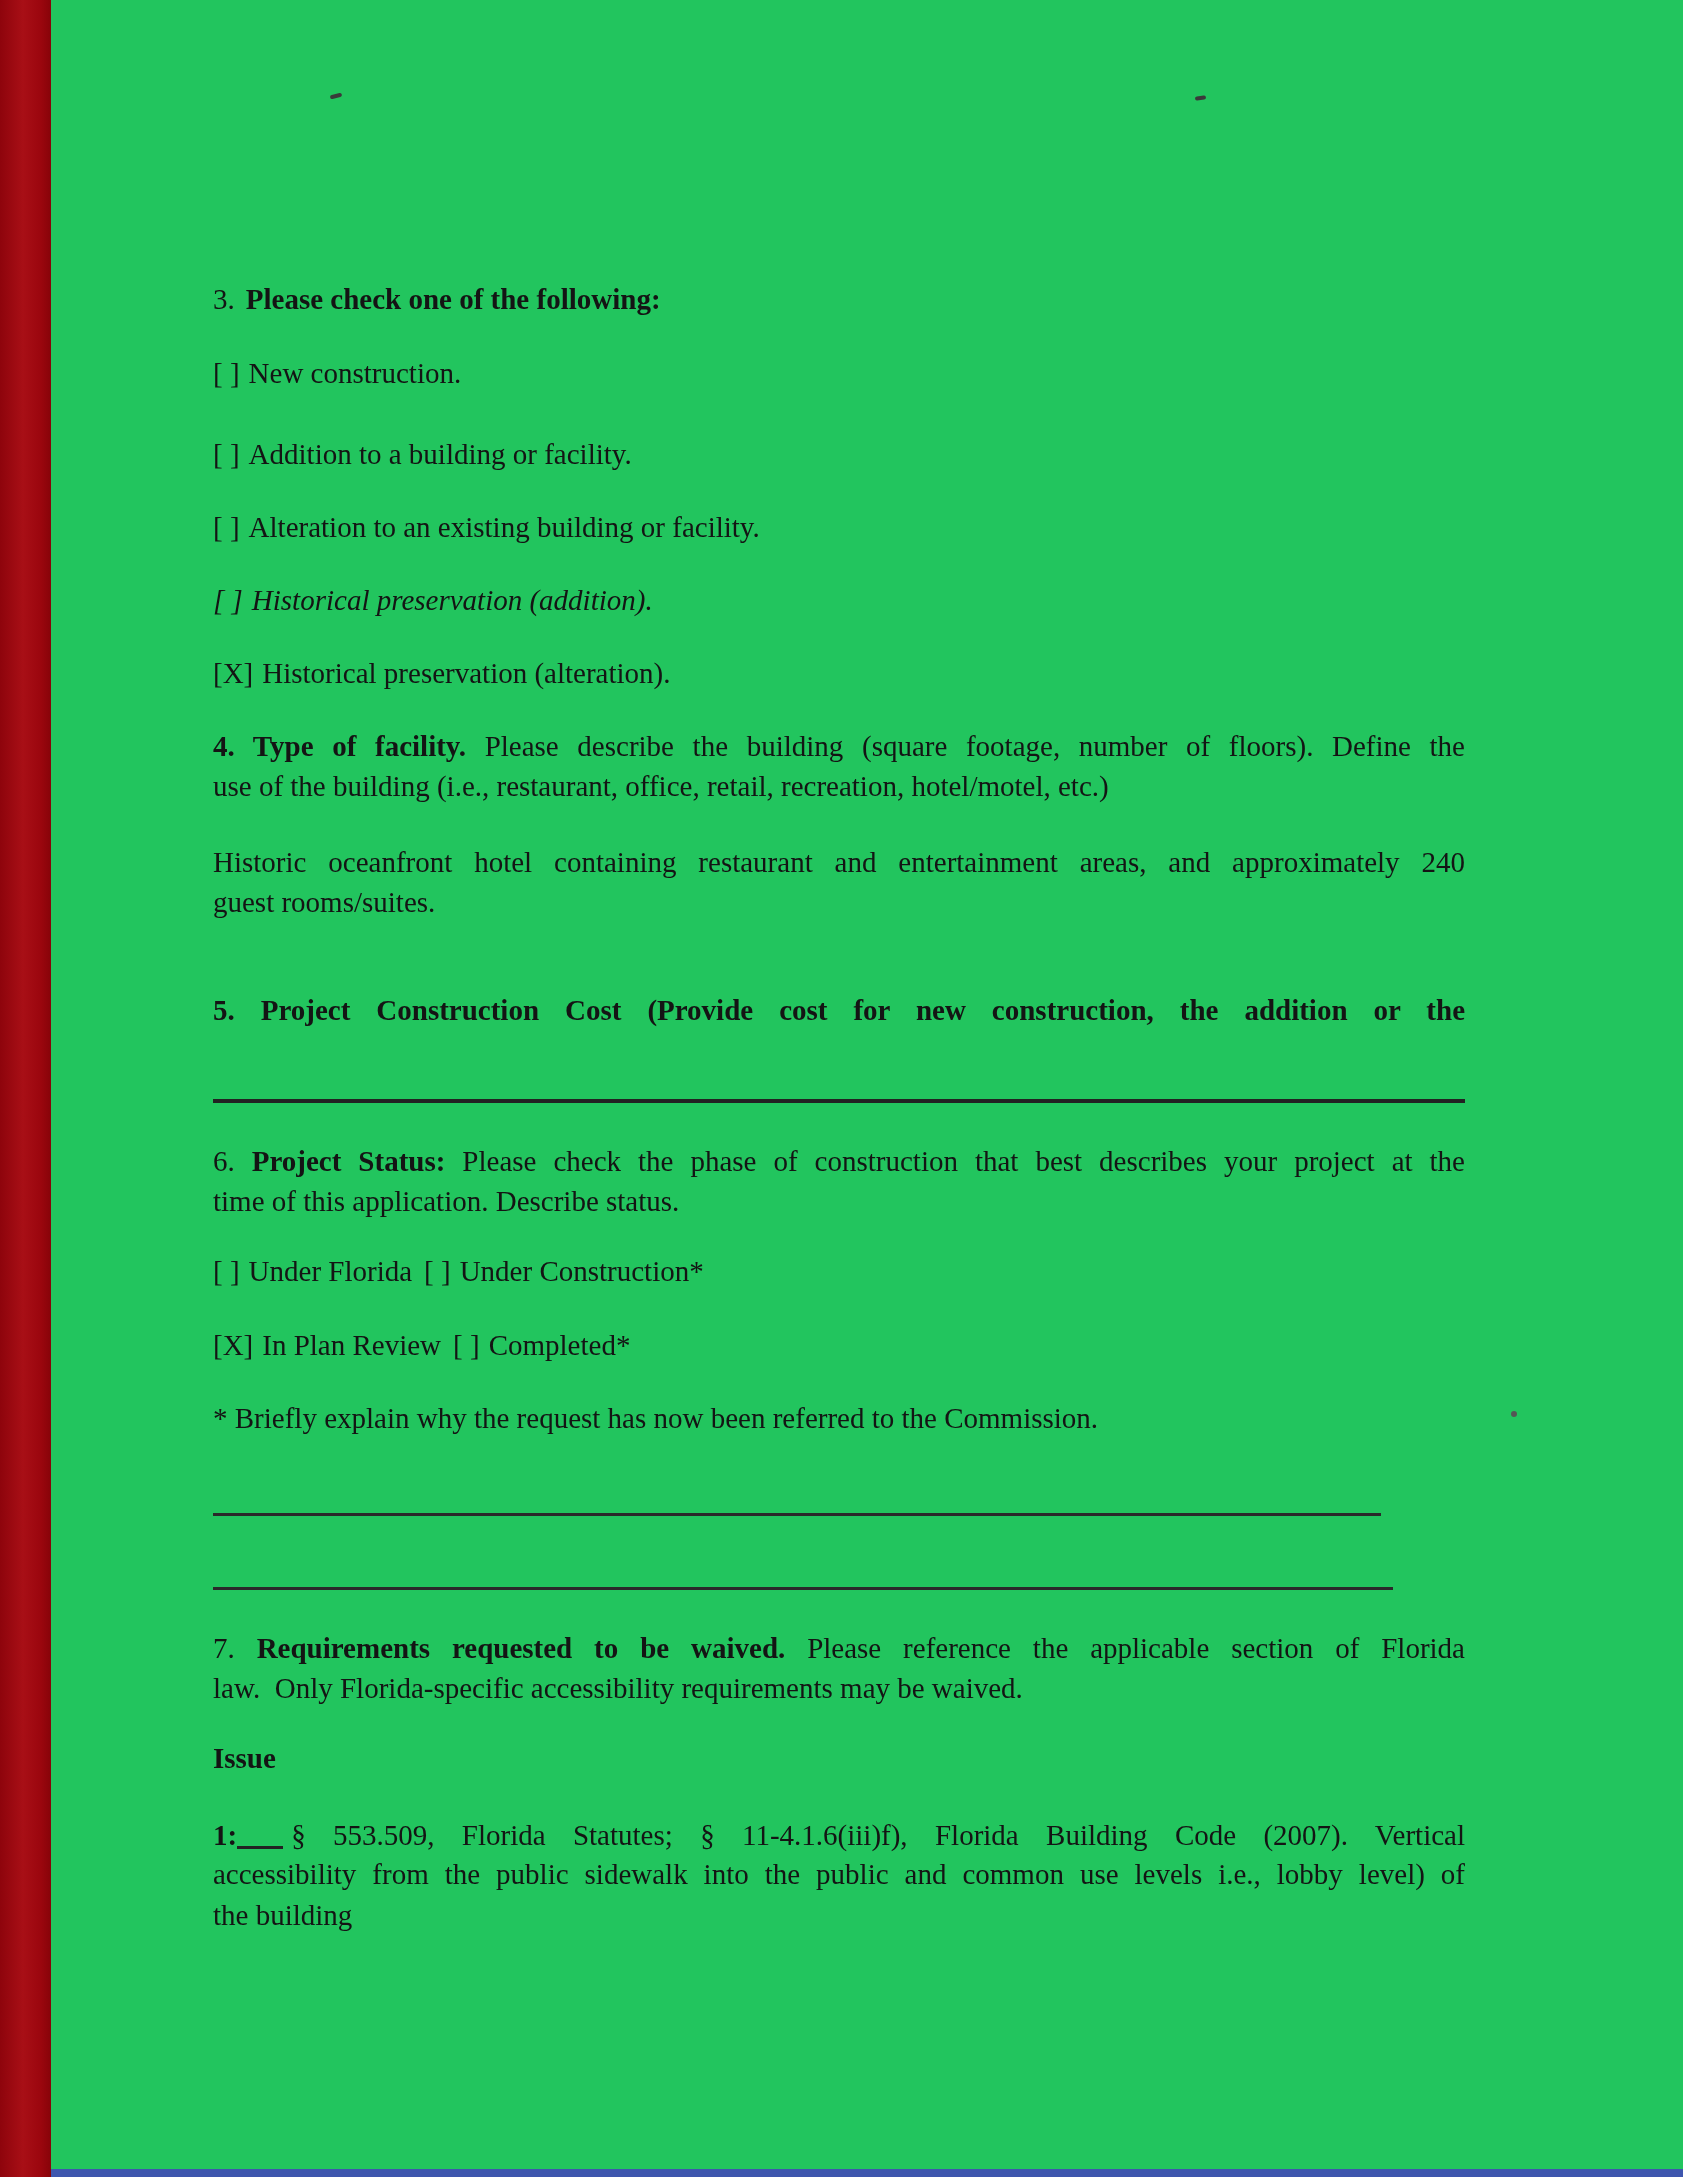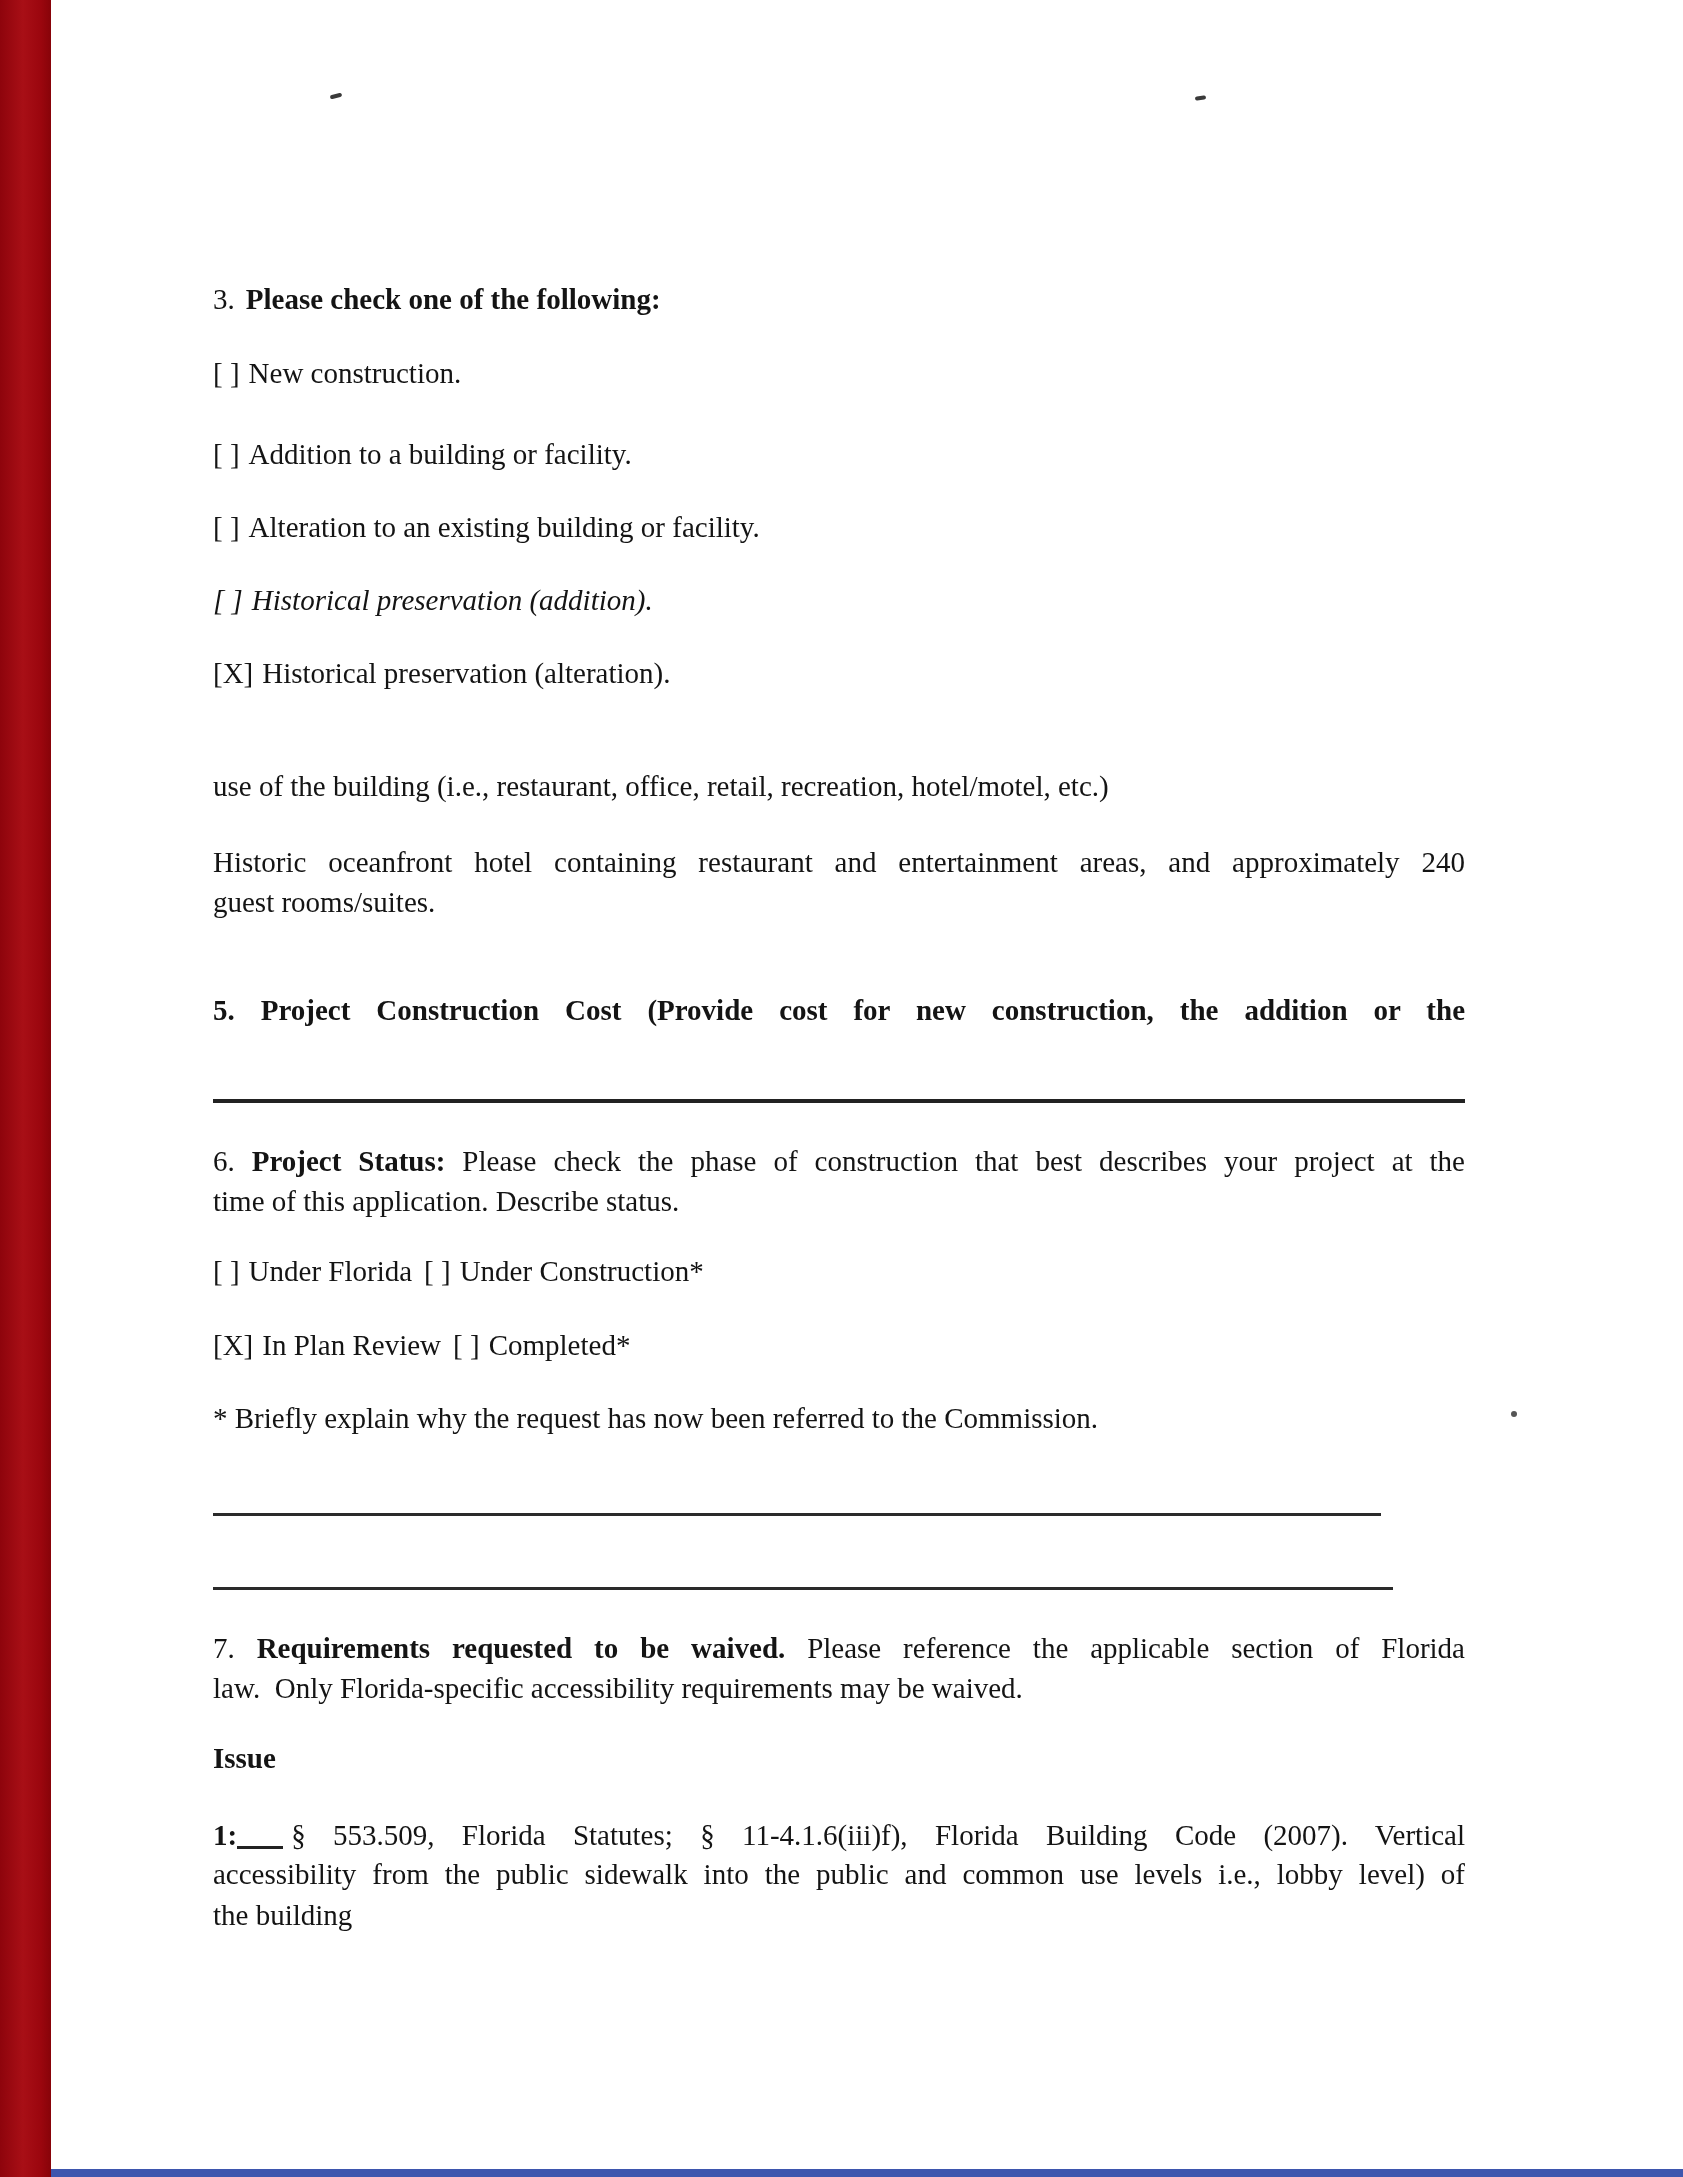--- a/index.html
+++ b/index.html
@@ -1,19 +1,19 @@
 <!DOCTYPE html>
 <html><head>
 <meta charset="utf-8">
 <style>
   html,body{margin:0;padding:0;background:#e8e8e8;}
   .page{
     position:relative;
     width:1683px;height:2177px;
-    background:#ffffff;
+    background:#22c55e;
     overflow:hidden;
     font-family:"Liberation Serif","DejaVu Serif",serif;
     color:#141414;
   }
   .abs{position:absolute;}
   .txt{font-size:29px;line-height:42px;}
   .L{left:213px;width:1252px;}
   .b{font-weight:bold;}
   .jl{text-align:justify;text-align-last:justify;}
   .pre{white-space:pre-wrap;}
@@ -63,20 +63,23 @@
   <div class="abs txt L" style="top:506px;">
     <span>[ ]</span><span class="sp">Alteration to an existing building or facility.</span>
   </div>
   <div class="abs txt L" style="top:579px;font-style:italic;">
     <span>[ ]</span><span class="sp">Historical preservation (addition).</span>
   </div>
   <div class="abs txt L" style="top:652px;">
     <span>[X]</span><span class="sp">Historical preservation (alteration).</span>
   </div>
 
+  <div class="abs txt L jl" style="top:725px;">
+    <span class="b">4. Type of facility.</span><span> Please describe the building (square footage, number of floors). Define the</span>
+  </div>
   <div class="abs txt L" style="top:765px;">use of the building (i.e., restaurant, office, retail, recreation, hotel/motel, etc.)</div>
 
   <div class="abs txt L jl" style="top:841px;">Historic oceanfront hotel containing restaurant and entertainment areas, and approximately 240</div>
   <div class="abs txt L" style="top:881px;">guest rooms/suites.</div>
 
   <div class="abs txt L jl b" style="top:989px;">5. Project Construction Cost (Provide cost for new construction, the addition or the</div>
   <div class="abs rule" style="left:213px;top:1099px;width:1252px;"></div>
 
   <div class="abs txt L jl" style="top:1140px;">
     <span>6.</span><span class="b"> Project Status:</span><span> Please check the phase of construction that best describes your project at the</span>

